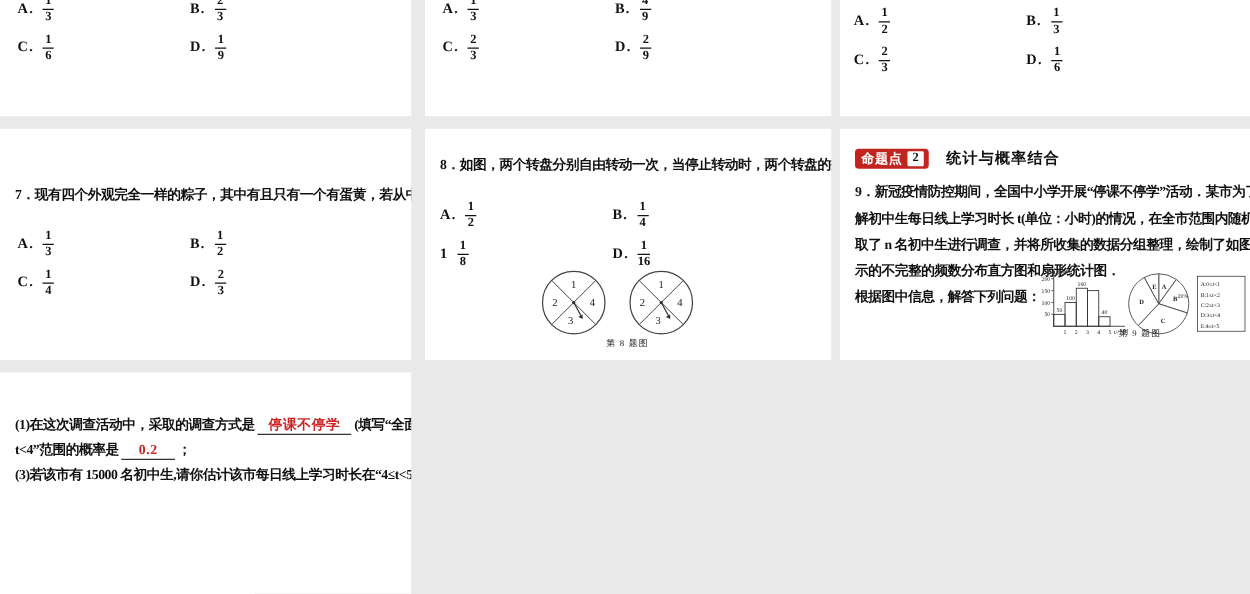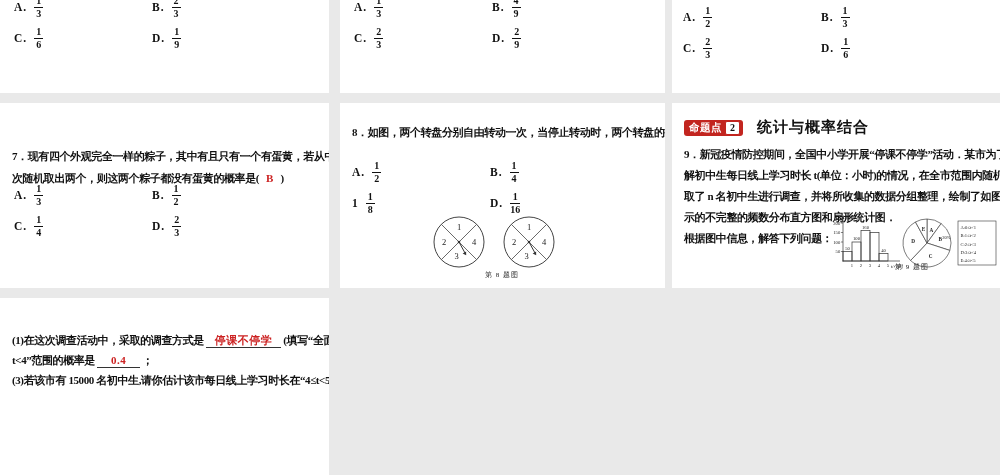--- a/index.html
+++ b/index.html
@@ -23,21 +23,21 @@
   .frac .den { display:block; }
 
   .qtext { position:absolute; font-size:11px; font-weight:bold; letter-spacing:-0.4px; white-space:nowrap; }
   .qtext div { height:22px; line-height:22px; }
   .ansletter { color:#cc2222; font-weight:bold; padding:0 7px; letter-spacing:0; }
 
   .badge-row { position:absolute; left:12px; top:15px; display:flex; align-items:center; }
   .badge { display:inline-flex; align-items:center; background:#c2251f; border-radius:3px; padding:1px 3px 1px 5px; }
   .badge-label { color:#fff; font-size:10.5px; font-weight:bold; letter-spacing:0.5px; }
   .badge-num { background:#fff; color:#111; border:1px solid #c2251f; border-radius:2px; font-size:10px; font-weight:bold; margin-left:3px; padding:0 4px; line-height:12px; }
-  .badge-heading { font-size:15px; font-weight:bold; margin-left:14px; letter-spacing:1px; }
+  .badge-heading { font-size:12px; font-weight:bold; margin-left:14px; letter-spacing:1px; }
 
   .lines9 { position:absolute; left:12px; top:41px; font-size:11px; font-weight:bold; letter-spacing:-0.4px; white-space:nowrap; }
   .lines9 div { height:21px; line-height:21px; }
 
   .blines { position:absolute; left:12px; top:32px; font-size:11px; font-weight:bold; letter-spacing:-0.4px; white-space:nowrap; }
   .blines div { height:20px; line-height:20px; }
   .ans { color:#cc2222; border-bottom:1.3px solid #333; padding:0 9px 1px; margin:0 2px; letter-spacing:0.5px; }
 
   .caption { position:absolute; font-size:7px; color:#222; text-align:center; letter-spacing:1px; }
   .figrow { position:absolute; }
@@ -144,21 +144,20 @@
             <span class="num">1</span>
             <span class="den">6</span>
           </span>
         </div>
     </div>
   </div>
 
   <div class="panel" id="p-ml">
     <div class="qtext" style="left:12px;top:42px;">
       <div>7．现有四个外观完全一样的粽子，其中有且只有一个有蛋黄，若从中一</div>
-      <div><span>次随机取出两个，则这两个粽子都没有蛋黄的概率是(</span><span class="ansletter">B</span><span>)</span></div>
     </div>
     <div class="optgrid" style="left:14px;top:79px;">
       <div class="opt">
           <span class="olabel">A.</span>
           <span class="frac">
             <span class="num">1</span>
             <span class="den">3</span>
           </span>
         </div>
       <div class="opt">
@@ -309,18 +308,18 @@
         <text x="60.5" y="30.6" font-size="4.6">C:2≤t&lt;3</text>
         <text x="60.5" y="38.900000000000006" font-size="4.6">D:3≤t&lt;4</text>
         <text x="60.5" y="47.2" font-size="4.6">E:4≤t&lt;5</text>
       </svg>
     <div class="caption" style="left:200px;top:159px;width:80px;">第 9 题图</div>
   </div>
 
   <div class="panel" id="p-bl">
     <div class="blines">
       <div><span>(1)在这次调查活动中，采取的调查方式是</span><span class="ans">停课不停学</span><span>(填写“全面调查”</span></div>
-      <div><span>t&lt;4”范围的概率是</span><span class="ans" style="padding:0 14px 1px;">0.4</span><span>；</span></div>
+      <div><span>t&lt;4”范围的概率是</span><span class="ans" style="padding:0 14px 1px;">0.2</span><span>；</span></div>
       <div>(3)若该市有 15000 名初中生,请你估计该市每日线上学习时长在“4≤t&lt;5”</div>
     </div>
   </div>
 
 </div>
 
 </body></html>

